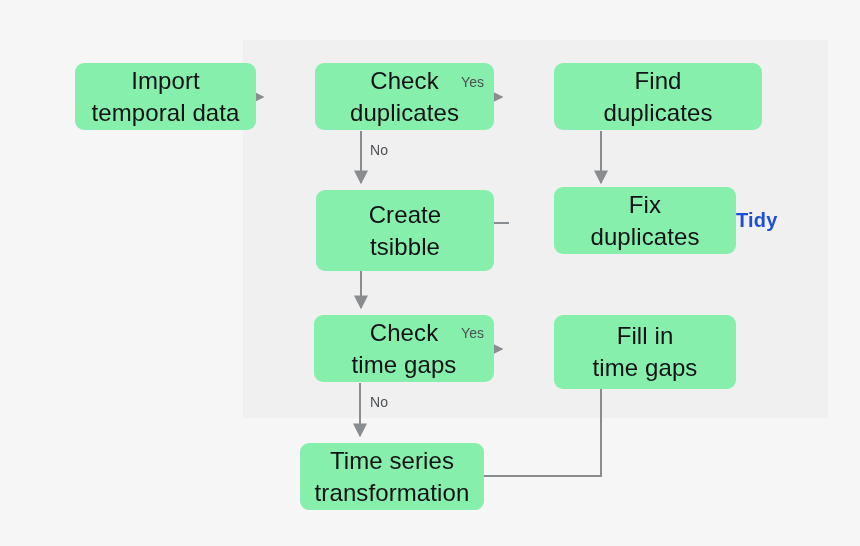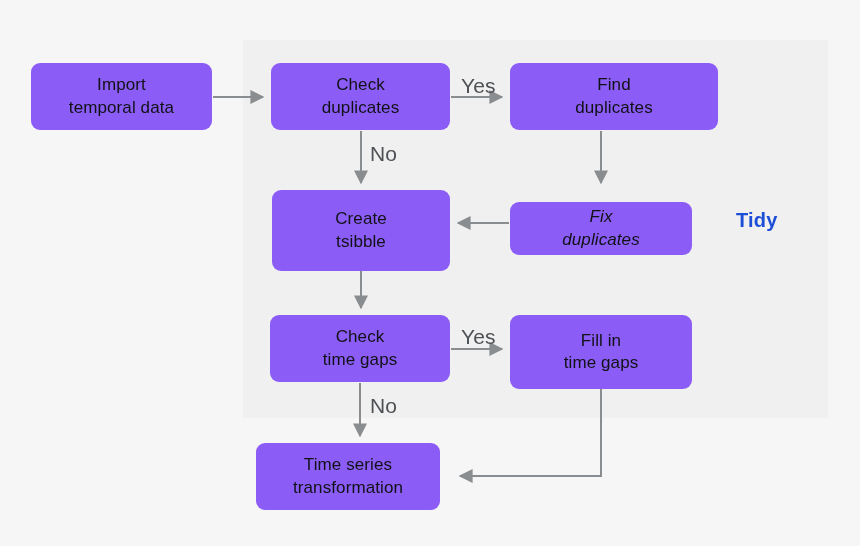--- a/index.html
+++ b/index.html
@@ -33,45 +33,46 @@
     left: 736px;
     top: 209px;
     font-size: 20px;
     font-weight: bold;
     color: #1d4ed8;
     letter-spacing: 0.2px;
   }
   
   .node {
     position: absolute;
-    background: #8b5cf6;
+    background: #86efac;
     border-radius: 9px;
     color: #111216;
-    font-size: 17px;
+    font-size: 24px;
     line-height: 1.32;
     text-align: center;
     display: flex;
     align-items: center;
     justify-content: center;
     white-space: pre-line;
     letter-spacing: 0.1px;
+    margin-left: 44px;
   }
   #n-import       { left: 31px;  top: 63px;  width: 181px; height: 67px; }
   #n-check-dup    { left: 271px; top: 63px;  width: 179px; height: 67px; }
   #n-find-dup     { left: 510px; top: 63px;  width: 208px; height: 67px; }
   #n-create-tsib  { left: 272px; top: 190px; width: 178px; height: 81px; }
-  #n-fix-dup      { left: 510px; top: 202px; width: 182px; height: 53px; font-style: italic; }
+  #n-fix-dup      { left: 510px; top: 187px; width: 182px; height: 67px; }
   #n-check-gaps   { left: 270px; top: 315px; width: 180px; height: 67px; }
   #n-fill-gaps    { left: 510px; top: 315px; width: 182px; height: 74px; }
   #n-transform    { left: 256px; top: 443px; width: 184px; height: 67px; }
 
   
   .edge-label {
     position: absolute;
-    font-size: 21px;
+    font-size: 14px;
     color: #4d5054;
     letter-spacing: 0.1px;
   }
   #lbl-yes-1 { left: 461px; top: 74px; }
   #lbl-no-1  { left: 370px; top: 142px; }
   #lbl-yes-2 { left: 461px; top: 325px; }
   #lbl-no-2  { left: 370px; top: 394px; }
 
   svg.edges {
     position: absolute;

